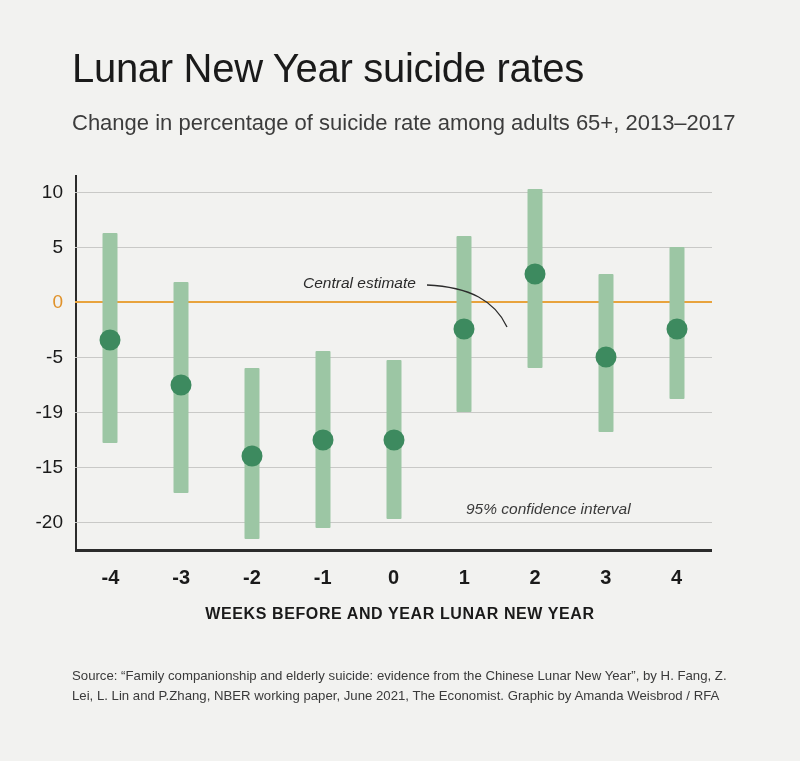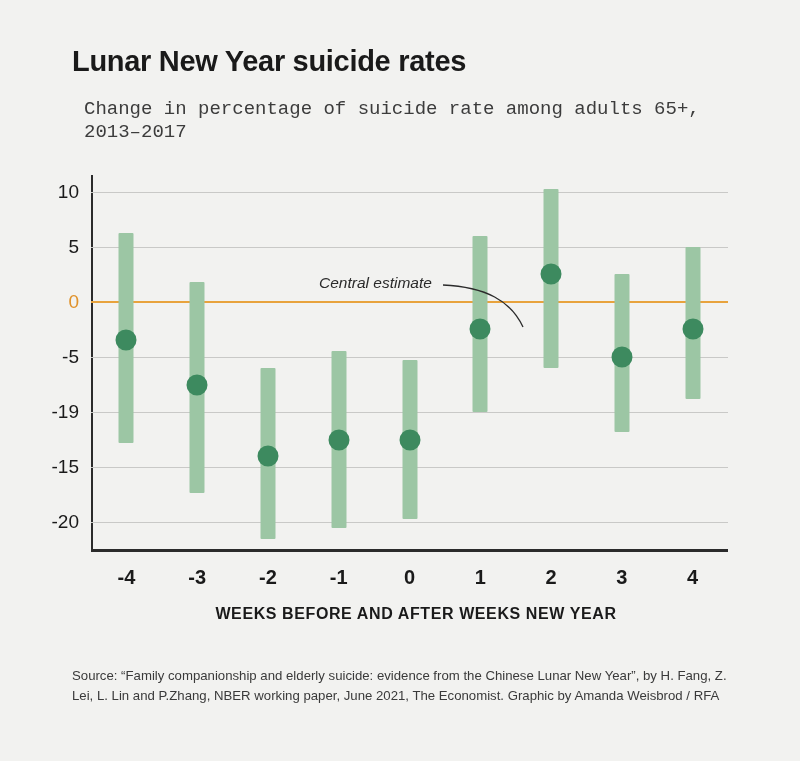--- a/index.html
+++ b/index.html
@@ -20,39 +20,38 @@
     height: 761px;
     box-sizing: border-box;
   }
   .header {
     position: absolute;
     left: 72px;
     top: 46px;
     width: 680px;
   }
   .title {
-    font-size: 29px;
-    font-weight: bold;
+    font-size: 40px;
+    font-weight: normal;
     letter-spacing: -0.3px;
     color: #1a1a1a;
     margin: 0 0 20px 0;
     line-height: 1.1;
   }
   .subtitle {
-    font-size: 19px;
+    font-size: 22px;
     color: #3c3c3c;
-    margin: 12px;
+    margin: 0;
     line-height: 1.2;
-    font-family: Liberation Mono, monospace;
   }
 
   
   .chart-wrap {
     position: absolute;
-    left: 16px;
+    left: 0;
     top: 150px;
     width: 776px;
     height: 480px;
   }
   .plot {
     position: absolute;
     left: 75px;
     top: 25px;
     width: 637px;
     height: 375px;
@@ -216,19 +215,20 @@
         <div class="xtick" style="left: 530.833px;">3</div>
         <div class="ci-bar" style="left: 601.611px; top: 71.6912px; height: 152.206px;"></div>
         <div class="dot" style="left: 601.611px; top: 154.412px;"></div>
         <div class="xtick" style="left: 601.611px;">4</div>
       </div>
 
     <div class="annot-central" id="annot-central" style="left: 303px; top: 124px;">Central estimate</div>
     <svg class="leader" id="leader-svg" width="120" height="60" style="left: 425px; top: 133px;">
       <path d="M2,2 C45,4 70,18 82,44" stroke="#2b2b2b" stroke-width="1.3" fill="none"></path>
     </svg>
-
-    <div class="xaxis-label">WEEKS BEFORE AND AFTER WEEKS NEW YEAR</div>
+    <div class="annot-ci" id="annot-ci" style="left: 466px; top: 350px;">95% confidence interval</div>
+
+    <div class="xaxis-label">WEEKS BEFORE AND YEAR LUNAR NEW YEAR</div>
   </div>
 
   <div class="source">Source: “Family companionship and elderly suicide: evidence from the Chinese Lunar New Year”, by H. Fang, Z. Lei, L. Lin and P.Zhang, NBER working paper, June 2021, The Economist. Graphic by Amanda Weisbrod / RFA</div>
 
 </div>
 
 </body></html>

